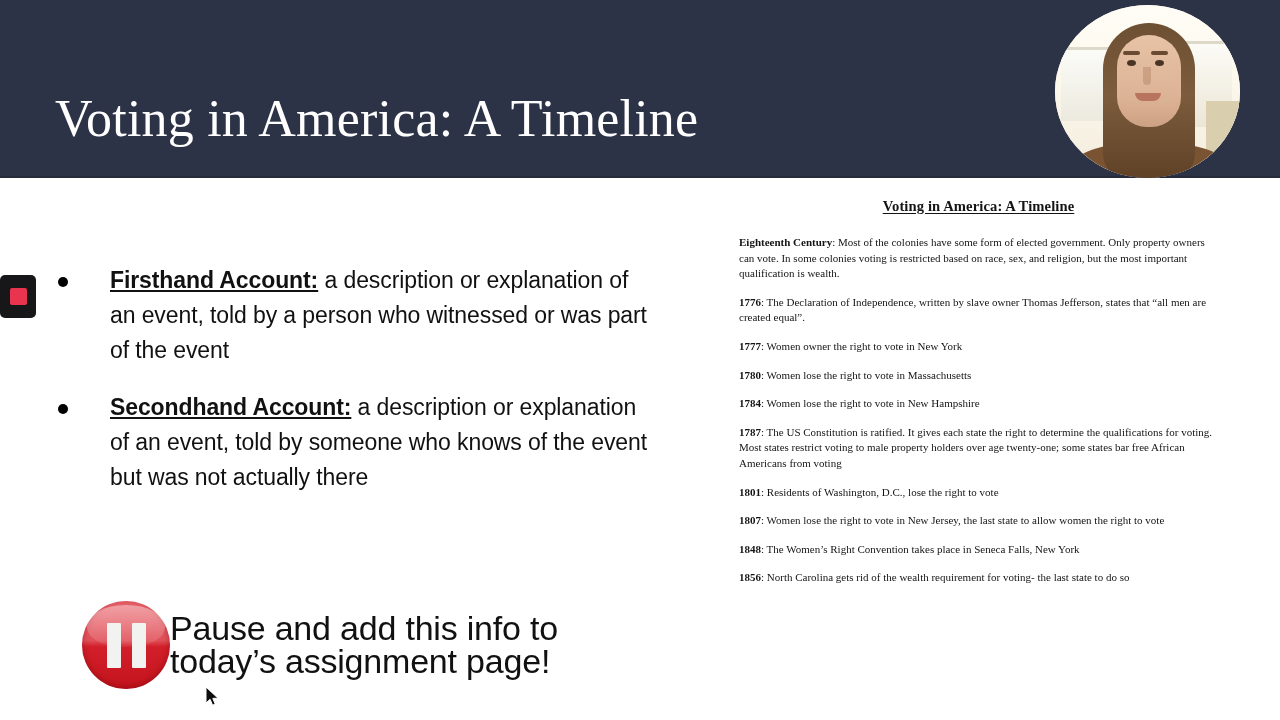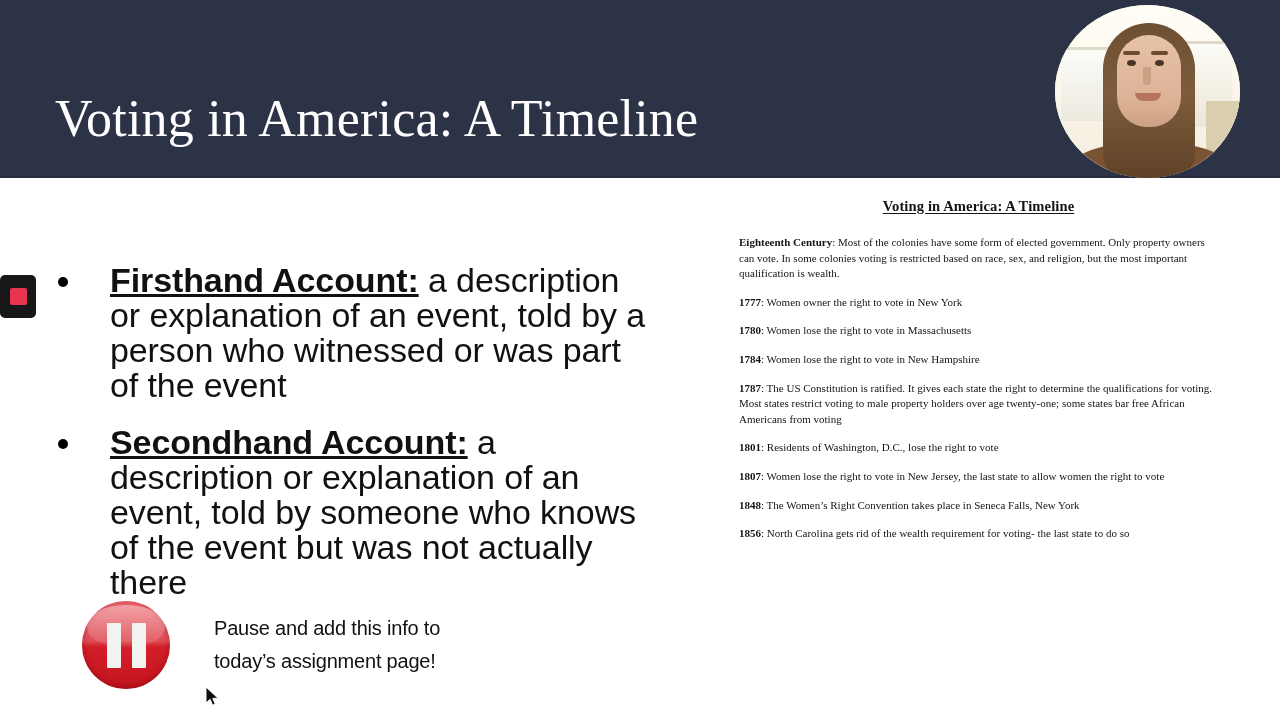--- a/index.html
+++ b/index.html
@@ -103,21 +103,21 @@
   .bullet-row {
     display:flex; align-items:flex-start;
     margin-bottom:22px;
   }
   .bullet-dot {
     flex:0 0 auto; width:10px; height:10px; border-radius:50%;
     background:#000; margin-top:14px; margin-right:42px;
   }
   .bullet-text {
     flex:1 1 auto;
-    font-size:34px; line-height:35px; color:#111;
+    font-size:23px; line-height:35px; color:#111;
     letter-spacing:-0.1px;
   }
   .bullet-text .term {
     font-weight:bold; text-decoration:underline;
     text-underline-offset:2px;
   }
 
   
   .cta { position:absolute; left:82px; top:601px; display:flex; align-items:center; }
   .pause-btn {
@@ -130,22 +130,21 @@
     position:absolute; left:6%; top:4%; width:88%; height:48%;
     border-radius:50% 50% 46% 46%;
     background:linear-gradient(180deg,rgba(255,255,255,.40) 0%,rgba(255,255,255,.06) 100%);
   }
   .pause-bars {
     position:absolute; inset:0; display:flex; align-items:center;
     justify-content:center; gap:11px;
   }
   .pause-bar { width:14px; height:45px; background:#f2f2f0; border-radius:1px; }
   .cta-text {
-    margin-left:44px;
-    font-size:20px; line-height:33px; color:#111; letter-spacing:-0.2px;
+    font-size:34px; line-height:33px; color:#111; letter-spacing:-0.2px;
   }
 
   
   .cursor { position:absolute; left:205px; top:686px; width:16px; height:22px; }
 
   
   .document {
     position:absolute; left:723px; top:185px; width:557px; height:535px;
     background:#ffffff; overflow:hidden;
     font-family:"Liberation Serif", serif;
@@ -223,20 +222,21 @@
 
   <svg class="cursor" viewBox="0 0 16 22">
     <path d="M1,1 L1,17 L5.1,13.3 L7.6,19.2 L10.2,18.1 L7.8,12.4 L13,12.2 Z" fill="#0d0d0d" stroke="#ffffff" stroke-width="1"></path>
   </svg>
 
   <div class="document">
     <div class="doc-inner">
       <div class="doc-title">Voting in America: A Timeline</div>
       <div id="doc-entries">
           <div class="doc-para"><b>Eighteenth Century</b><span>: Most of the colonies have some form of elected government. Only property owners can vote. In some colonies voting is restricted based on race, sex, and religion, but the most important qualification is wealth.</span></div>
+          <div class="doc-para"><b>1776</b><span>: The Declaration of Independence, written by slave owner Thomas Jefferson, states that “all men are created equal”.</span></div>
           <div class="doc-para"><b>1777</b><span>: Women owner the right to vote in New York</span></div>
           <div class="doc-para"><b>1780</b><span>: Women lose the right to vote in Massachusetts</span></div>
           <div class="doc-para"><b>1784</b><span>: Women lose the right to vote in New Hampshire</span></div>
           <div class="doc-para"><b>1787</b><span>: The US Constitution is ratified. It gives each state the right to determine the qualifications for voting. Most states restrict voting to male property holders over age twenty-one; some states bar free African Americans from voting</span></div>
           <div class="doc-para"><b>1801</b><span>: Residents of Washington, D.C., lose the right to vote</span></div>
           <div class="doc-para"><b>1807</b><span>: Women lose the right to vote in New Jersey, the last state to allow women the right to vote</span></div>
           <div class="doc-para"><b>1848</b><span>: The Women’s Right Convention takes place in Seneca Falls, New York</span></div>
           <div class="doc-para"><b>1856</b><span>: North Carolina gets rid of the wealth requirement for voting- the last state to do so</span></div>
         </div>
     </div>

